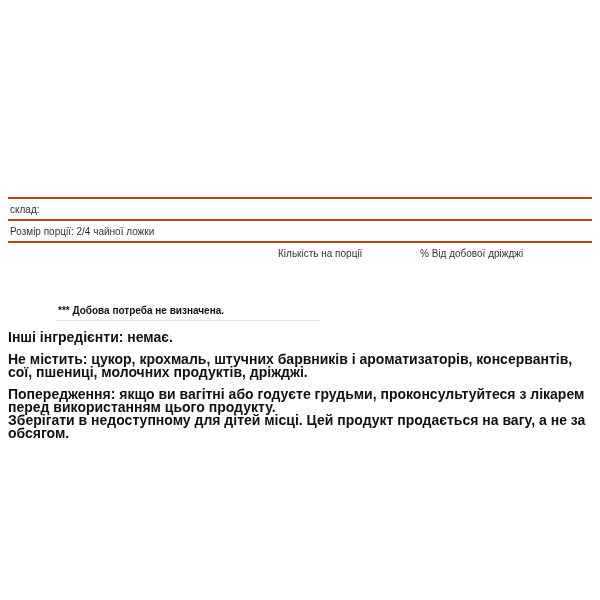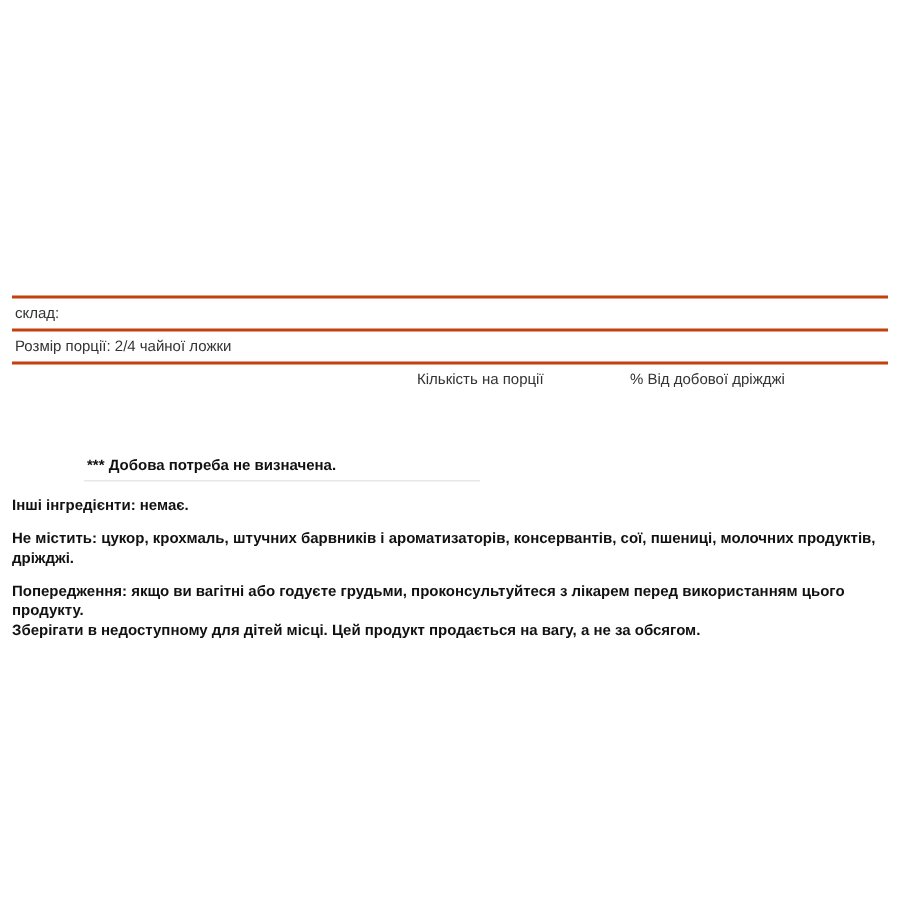--- a/index.html
+++ b/index.html
@@ -50,21 +50,21 @@
       padding-left: 2px;
       box-sizing: border-box;
       color: #111111;
       margin-left: 48px;
     }
     .notes {
       position: absolute;
       left: 8px;
       top: 331px;
       width: 590px;
-      font-size: 10px;
+      font-size: 14px;
       font-weight: bold;
       color: #111111;
     }
     .notes p {
       margin: 0 0 9px 0;
       line-height: 13px;
     }
   </style>
 </head>
 <body>

